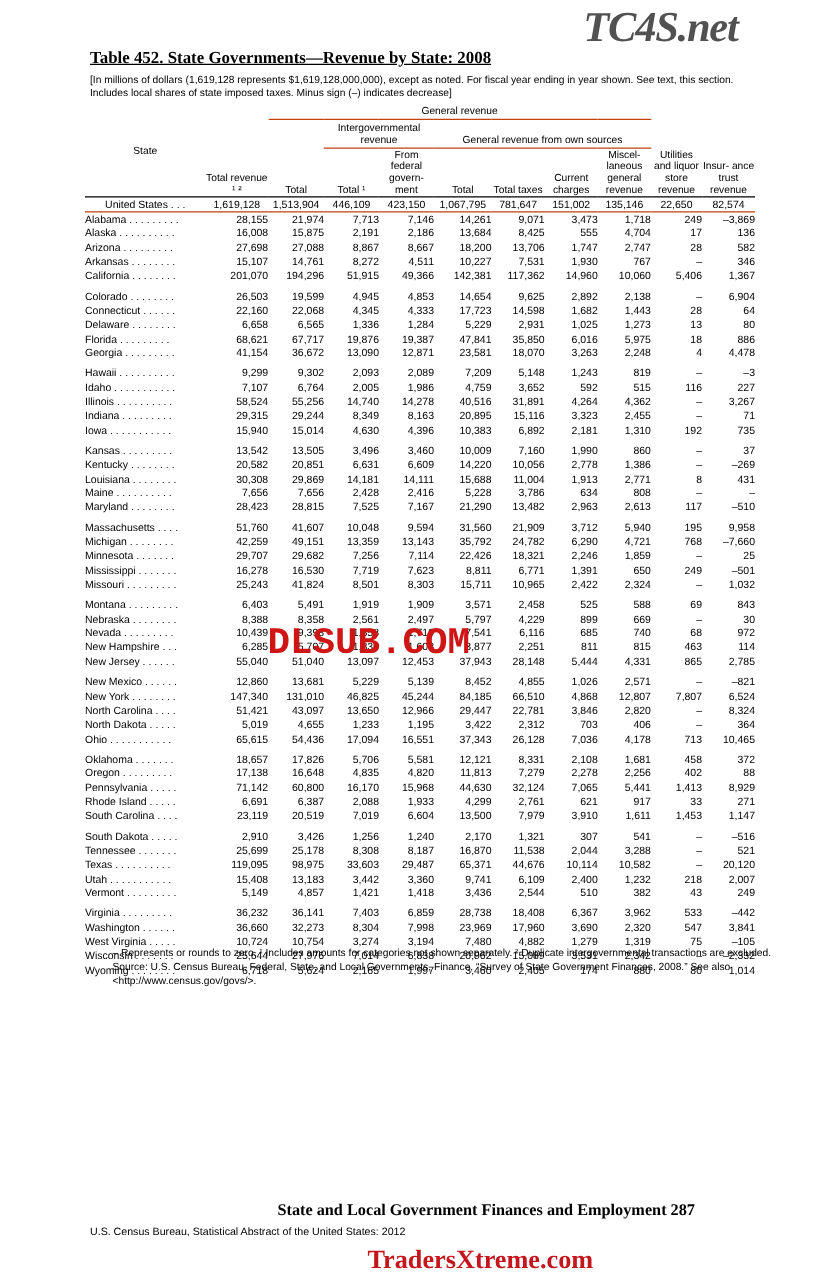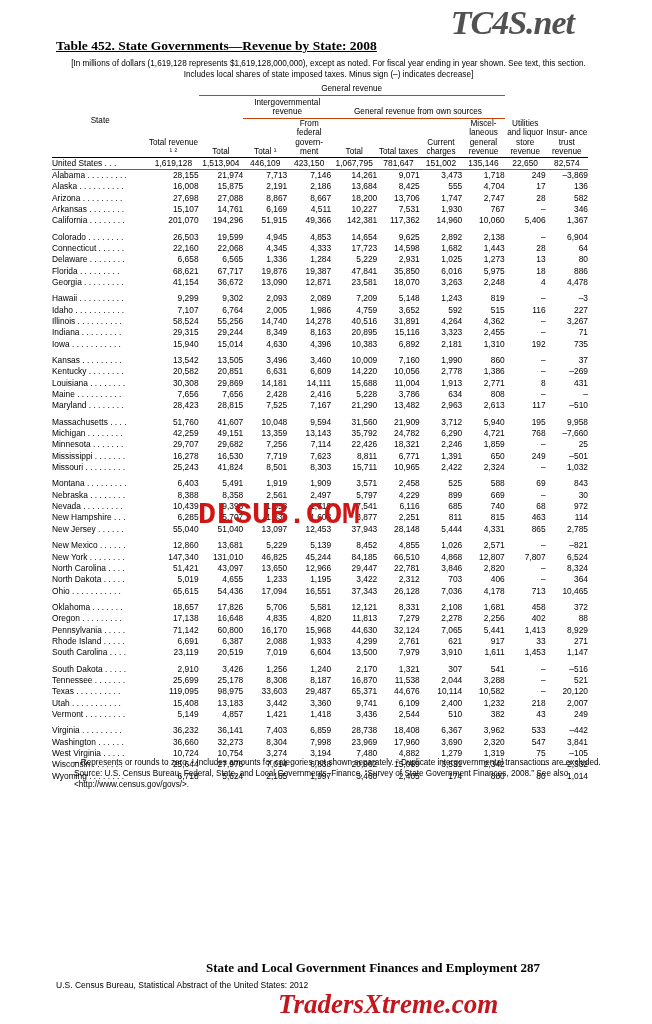--- a/index.html
+++ b/index.html
@@ -10,21 +10,21 @@
   body {
     width: 652px;
     height: 1024px;
     position: relative;
     font-family: "Liberation Sans", sans-serif;
     color: #000000;
     overflow: hidden;
   }
   .page {
     position: absolute;
-    left: 0; top: 0;
+    left: 16px; top: 0;
     width: 588px;
     height: 1024px;
   }
   .watermark-tc4s {
     position: absolute;
     right: 14px;
     top: 4px;
     font-family: "Liberation Serif", serif;
     font-size: 34px;
     font-weight: bold;
@@ -42,44 +42,42 @@
     font-weight: bold;
     color: #d01515;
     letter-spacing: 0px;
     z-index: 30;
   }
   .watermark-txt {
     position: absolute;
     left: 278px;
     bottom: 4px;
     font-family: "Liberation Serif", serif;
-    font-size: 27px;
+    font-size: 21px;
     font-weight: bold;
-    font-style: italic;
     color: #c4161c;
     z-index: 30;
   }
   .title {
     position: absolute;
     left: 56px;
     top: 38px;
     font-family: "Liberation Serif", serif;
     font-size: 13.5px;
     font-weight: bold;
     text-decoration: underline;
   }
   .headnote {
     position: absolute;
     left: 56px;
     top: 58px;
     width: 545px;
     font-family: "Liberation Sans", sans-serif;
     font-size: 8.2px;
     line-height: 11px;
-    text-align: center;
   }
   table.main {
     position: absolute;
     left: 52px;
     top: 84px;
     border-collapse: collapse;
     font-size: 8.3px;
     font-family: "Liberation Sans", sans-serif;
   }
   table.main td, table.main th {
@@ -102,21 +100,21 @@
     white-space: nowrap;
   }
   .statecell {
     text-align: left;
     padding-left: 3px;
     font-size: 8.4px;
     line-height: 11.35px;
     white-space: nowrap;
   }
   .us-row td { font-weight: bold; text-align: center; }
-  .us-row .statecell { text-align: left; }
+  .us-row .statecell { text-align: center; }
   .spacer-row td { height: 5px; line-height: 5px; font-size: 1px; }
   .footnotes {
     position: absolute;
     left: 56px;
     top: 757px;
     width: 548px;
     font-size: 8.2px;
     line-height: 11px;
   }
   .footnotes p { margin: 0; }
@@ -239,21 +237,21 @@
           <td class="numcell">13,706</td>
           <td class="numcell">1,747</td>
           <td class="numcell">2,747</td>
           <td class="numcell">28</td>
           <td class="numcell">582</td>
         </tr>
         <tr>
           <td class="statecell">Arkansas . . . . . . . .</td>
           <td class="numcell">15,107</td>
           <td class="numcell">14,761</td>
-          <td class="numcell">6,169</td>
+          <td class="numcell">8,272</td>
           <td class="numcell">4,511</td>
           <td class="numcell">10,227</td>
           <td class="numcell">7,531</td>
           <td class="numcell">1,930</td>
           <td class="numcell">767</td>
           <td class="numcell">–</td>
           <td class="numcell">346</td>
         </tr>
         <tr>
           <td class="statecell">California . . . . . . . .</td>

